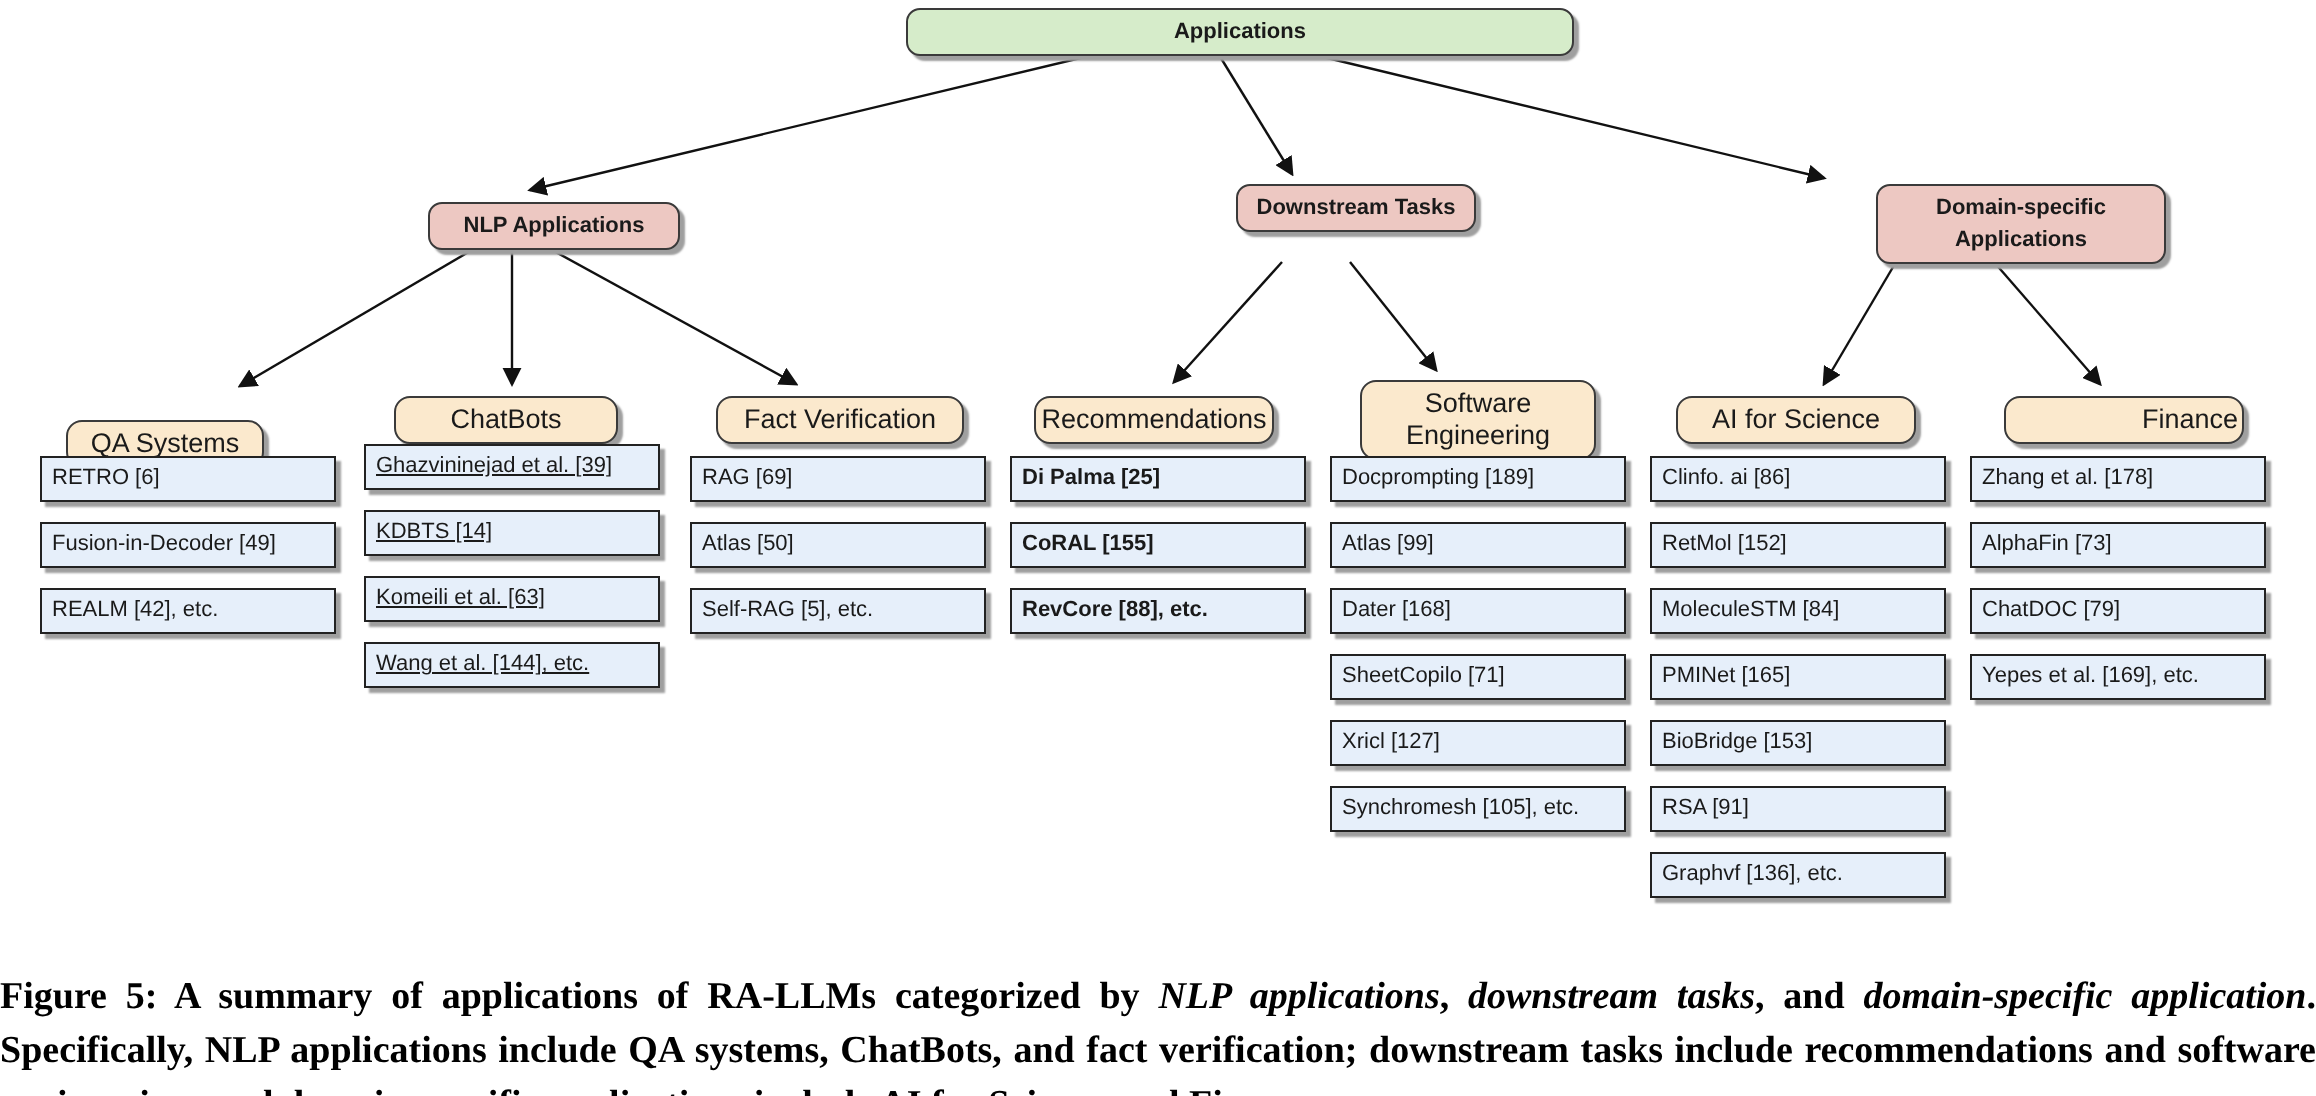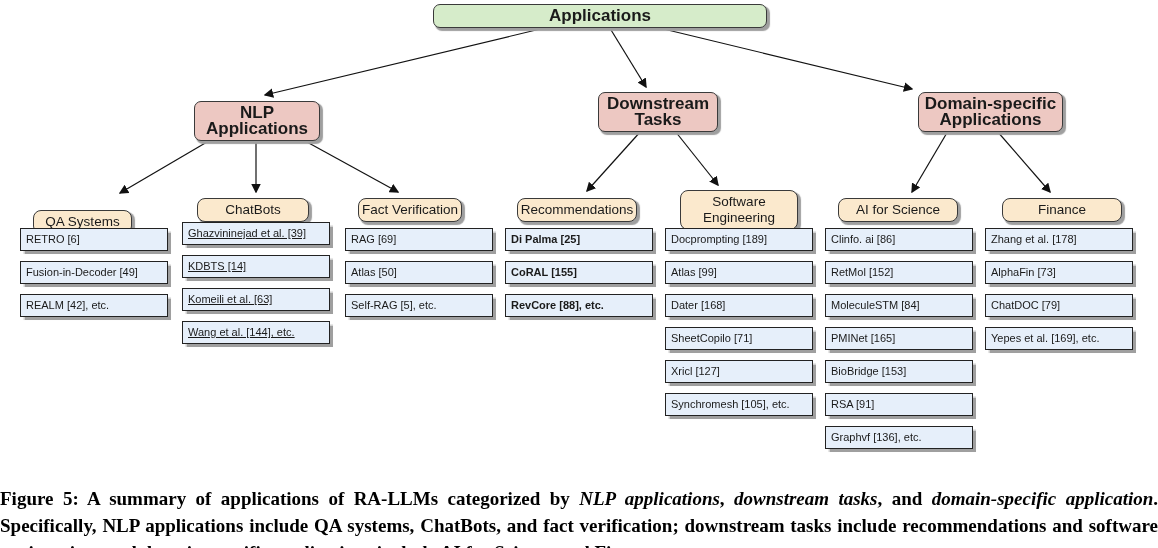--- a/index.html
+++ b/index.html
@@ -1,22 +1,22 @@
 <!DOCTYPE html>
 <html style="--root-fill: #d6ecca; --branch-fill: #edc8c2; --subhead-fill: #fbe9cd; --item-fill: #e6effa;"><head>
 <meta charset="utf-8">
 <style>
   html,body{margin:0;padding:0;background:#ffffff;}
   #figure{position:relative;width:1158px;height:548px;background:#fff;overflow:hidden;
           font-family:"Liberation Sans",sans-serif;color:#1a1a1a;}
   #edges{position:absolute;left:0;top:0;z-index:1;}
   .node,.subhead,.item,.col{box-sizing:border-box;}
   .node{position:absolute;z-index:2;border:1.2px solid #3a3a3a;border-radius:7px;
-        text-align:center;font-weight:bold;font-size:17px;line-height:16px;
-        padding:3px 3px;box-shadow:2.5px 2.5px 1px #9f9f9f;}
+        text-align:center;font-weight:bold;font-size:11px;line-height:16px;
+        padding:3px 3px;box-shadow:2.5px 2.5px 1px #9f9f9f;margin-left:20px;}
   .root{background:var(--root-fill,#d6ecca);}
   .branch{background:var(--branch-fill,#edc8c2);}
   .subhead{position:absolute;z-index:2;background:var(--subhead-fill,#fbe9cd);
         border:1.2px solid #3a3a3a;border-radius:8px;text-align:center;
         font-size:13.5px;line-height:16px;padding:3px 2px;
         box-shadow:2.5px 2.5px 1px #9f9f9f;}
   .col{position:absolute;z-index:2;width:148px;}
   .item{background:var(--item-fill,#e6effa);border:1px solid #222;
         box-shadow:2.5px 2.5px 1px #9f9f9f;padding:2px 5px;margin-bottom:10px;
         font-size:11px;line-height:17px;min-height:23px;}
@@ -51,25 +51,25 @@
   </svg>
 
   <div class="node root" style="left:433px;top:4px;width:334px;">Applications</div>
 
   <div class="node branch" style="left:194px;top:101px;width:126px;">NLP Applications</div>
   <div class="node branch" style="left:598px;top:92px;width:120px;">Downstream Tasks</div>
   <div class="node branch" style="left:918px;top:92px;width:145px;">Domain-specific Applications</div>
 
   <div class="subhead" style="left:33px;top:210px;width:99px;">QA Systems</div>
   <div class="subhead" style="left:197px;top:198px;width:112px;">ChatBots</div>
-  <div class="subhead" style="left:358px;top:198px;width:104px;">Fact Verification</div>
+  <div class="subhead" style="left:358px;top:198px;width:124px;">Fact Verification</div>
   <div class="subhead" style="left:517px;top:198px;width:120px;">Recommendations</div>
   <div class="subhead" style="left:680px;top:190px;width:118px;">Software Engineering</div>
   <div class="subhead" style="left:838px;top:198px;width:120px;">AI for Science</div>
-  <div class="subhead" style="left:1002px;top:198px;width:120px;">Finance</div>
+  <div class="subhead" style="left:1002px;top:198px;width:120px;text-align:right;">Finance</div>
 
   <div class="col" style="left:20px;top:228px;">
     <div class="item">RETRO [6]</div>
     <div class="item">Fusion-in-Decoder [49]</div>
     <div class="item">REALM [42], etc.</div>
   </div>
 
   <div class="col" style="left:182px;top:222px;text-decoration:underline;">
     <div class="item">Ghazvininejad et al. [39]</div>
     <div class="item">KDBTS [14]</div>

